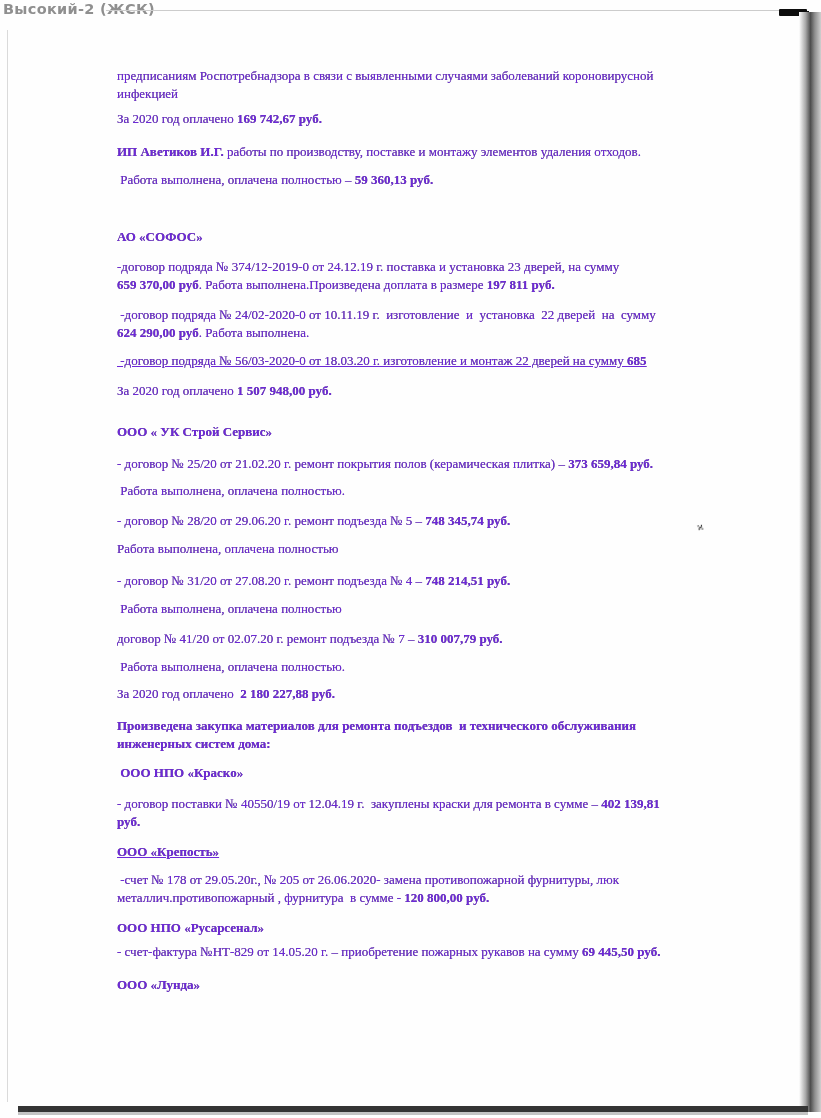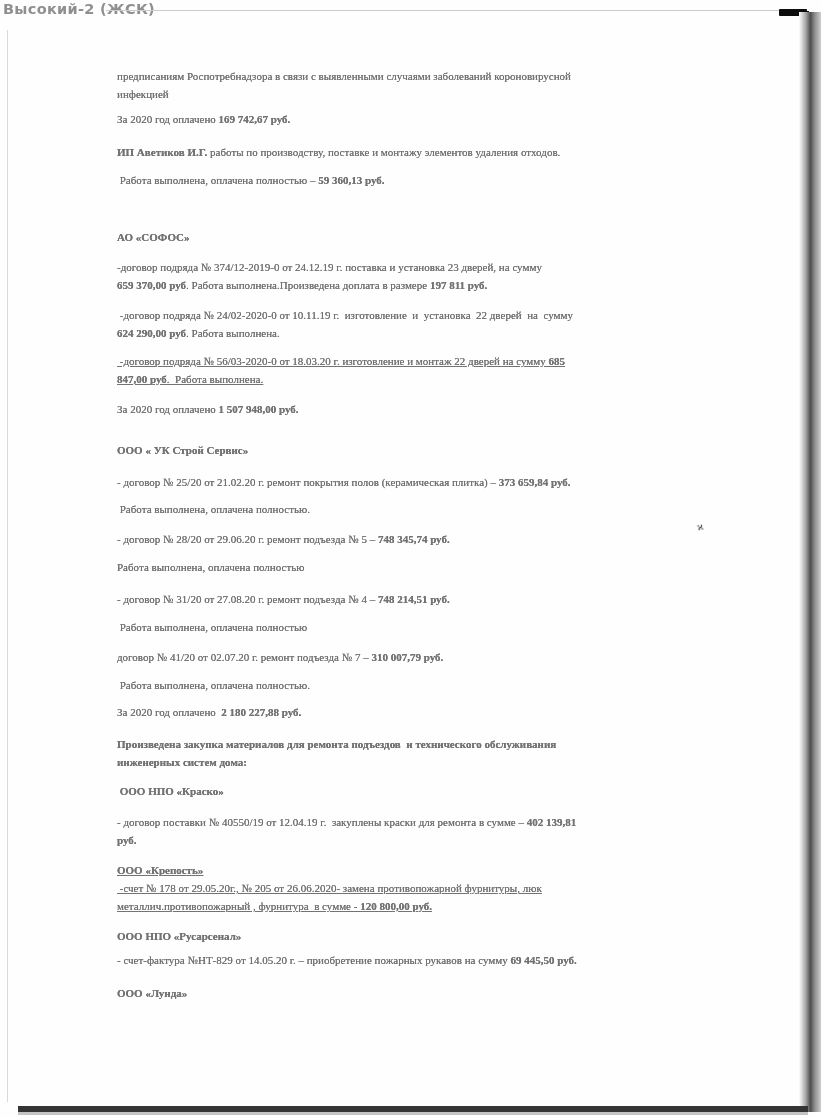--- a/index.html
+++ b/index.html
@@ -26,21 +26,21 @@
     background:linear-gradient(to right,#ffffff 0%,#a8a8a8 30%,#4e4e4e 52%,#8f8f8f 72%,#cfcfcf 100%);
   }
   
   .shadow-bottom{position:absolute;left:18px;top:1106px;width:790px;height:6px;background:#343434;}
   .shadow-bottom-light{position:absolute;left:18px;top:1112px;width:790px;height:3px;background:#c4c4c4;}
   
   .stray{position:absolute;left:697px;top:520px;font-size:11px;color:#2a2a2a;transform:rotate(-10deg);filter:blur(.2px);}
   
   .content{
     position:absolute;left:117px;top:67px;width:660px;
-    font-size:11px;line-height:18px;color:#737373;
+    font-size:13px;line-height:18px;color:#6d28d9;
     text-shadow:0 0 .5px rgba(25,25,25,.65);
   }
   .para{margin:0;}
   .line{white-space:pre;}
   .b{font-weight:bold;}
 </style>
 </head>
 <body>
 
 <div class="canvas">
@@ -72,21 +72,20 @@
       <div class="para" style="margin-top: 12px;">
         <div class="line"><span>-договор подряда № 374/12-2019-0 от 24.12.19 г. поставка и установка 23 дверей, на сумму</span></div>
         <div class="line"><span class="b">659 370,00 руб</span><span>. Работа выполнена.Произведена доплата в размере </span><span class="b">197 811 руб.</span></div>
       </div>
       <div class="para" style="margin-top: 12px;">
         <div class="line"><span> -договор подряда № 24/02-2020-0 от 10.11.19 г.  изготовление  и  установка  22 дверей  на  сумму</span></div>
         <div class="line"><span class="b">624 290,00 руб</span><span>. Работа выполнена.</span></div>
       </div>
       <div class="para" style="margin-top: 10px; text-decoration: underline;">
         <div class="line"><span> -договор подряда № 56/03-2020-0 от 18.03.20 г. изготовление и монтаж 22 дверей на сумму </span><span class="b">685</span></div>
-        <div class="line"><span class="b">847,00 руб</span><span>.  Работа выполнена.</span></div>
       </div>
       <div class="para" style="margin-top: 12px;">
         <div class="line"><span>За 2020 год оплачено </span><span class="b">1 507 948,00 руб.</span></div>
       </div>
       <div class="para" style="margin-top: 23px;">
         <div class="line"><span class="b">ООО « УК Строй Сервис»</span></div>
       </div>
       <div class="para" style="margin-top: 14px;">
         <div class="line"><span>- договор № 25/20 от 21.02.20 г. ремонт покрытия полов (керамическая плитка) – </span><span class="b">373 659,84 руб.</span></div>
       </div>
@@ -121,21 +120,21 @@
       <div class="para" style="margin-top: 11px;">
         <div class="line"><span class="b"> ООО НПО «Краско»</span></div>
       </div>
       <div class="para" style="margin-top: 13px;">
         <div class="line"><span>- договор поставки № 40550/19 от 12.04.19 г.  закуплены краски для ремонта в сумме – </span><span class="b">402 139,81</span></div>
         <div class="line"><span class="b">руб.</span></div>
       </div>
       <div class="para" style="margin-top: 12px; text-decoration: underline;">
         <div class="line"><span class="b">ООО «Крепость»</span></div>
       </div>
-      <div class="para" style=" text-decoration: underline;">
+      <div class="para" style="margin-top: 10px;">
         <div class="line"><span> -счет № 178 от 29.05.20г., № 205 от 26.06.2020- замена противопожарной фурнитуры, люк</span></div>
         <div class="line"><span>металлич.противопожарный , фурнитура  в сумме - </span><span class="b">120 800,00 руб.</span></div>
       </div>
       <div class="para" style="margin-top: 12px;">
         <div class="line"><span class="b">ООО НПО «Русарсенал»</span></div>
       </div>
       <div class="para" style="margin-top: 6px;">
         <div class="line"><span>- счет-фактура №НТ-829 от 14.05.20 г. – приобретение пожарных рукавов на сумму </span><span class="b">69 445,50 руб.</span></div>
       </div>
       <div class="para" style="margin-top: 15px;">

